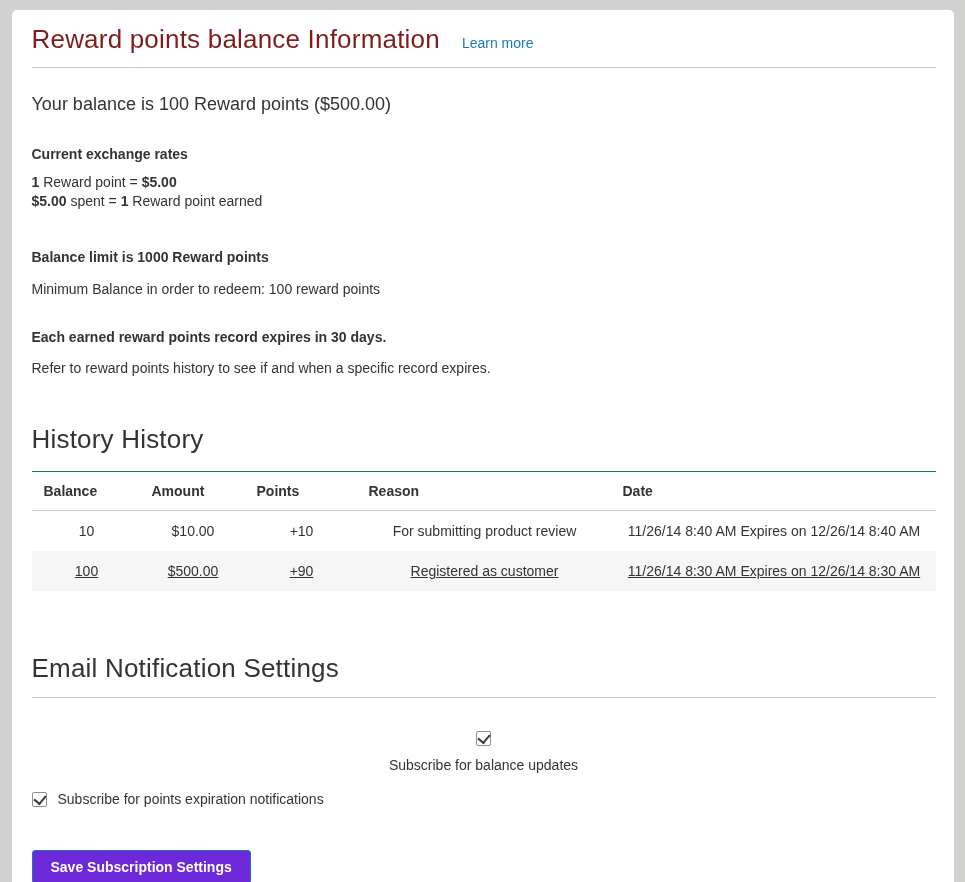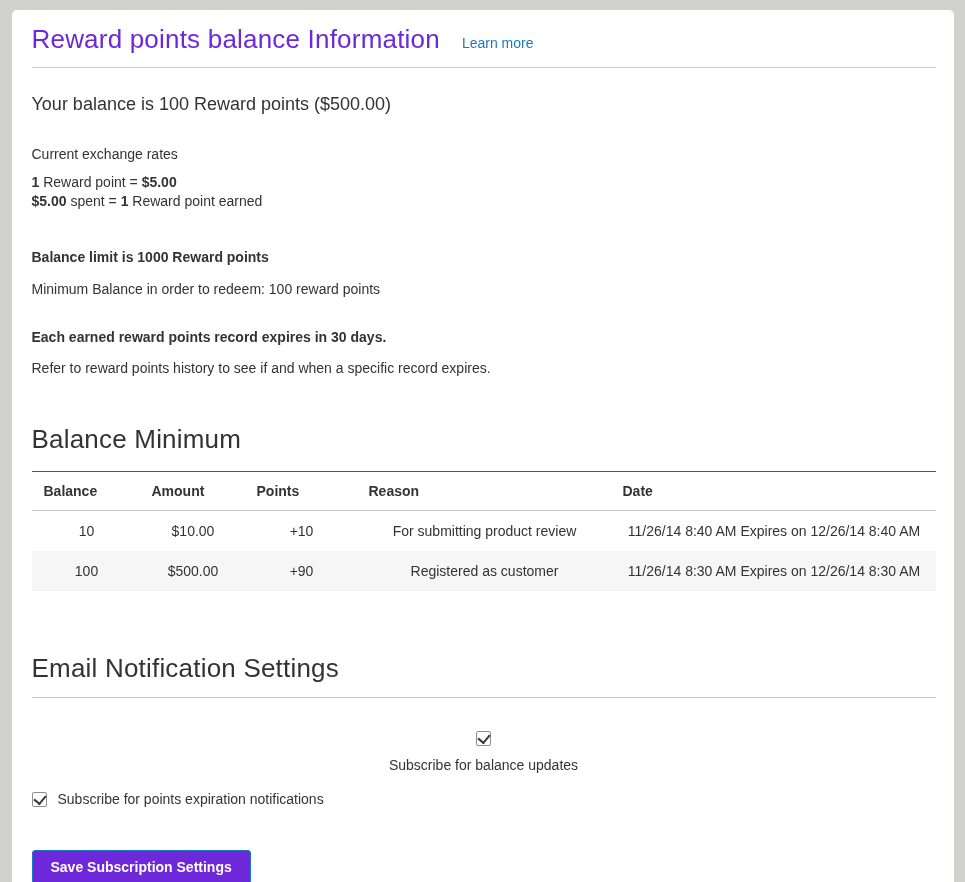--- a/index.html
+++ b/index.html
@@ -22,38 +22,38 @@
   .page-title-row {
     display: flex;
     align-items: baseline;
     gap: 22px;
     padding-bottom: 12px;
     border-bottom: 1px solid #c9c9c9;
   }
   h1.page-title {
     font-size: 26px;
     font-weight: 300;
-    color: #6d28d9;
+    color: #7f1d1d;
     letter-spacing: 0.2px;
   }
   a.learn-more {
     font-size: 14px;
     color: #1979c3;
     text-decoration: none;
     cursor: pointer;
   }
   
   .balance-summary {
     margin-top: 26px;
     font-size: 18px;
     font-weight: 400;
   }
   .rates-heading {
     margin-top: 31px;
-    font-weight: normal;
+    font-weight: bold;
     font-size: 14px;
   }
   .rates-lines {
     margin-top: 11px;
     line-height: 19px;
   }
   .limit-heading { margin-top: 38px; font-weight: bold; }
   .limit-note    { margin-top: 16px; }
   .exp-heading   { margin-top: 32px; font-weight: bold; }
   .exp-note      { margin-top: 15px; }
@@ -78,21 +78,21 @@
     padding: 11px 10px 11px 12px;
     border-top: 1px solid #0f766e;
     border-bottom: 1px solid #cccccc;
     color: #333333;
   }
   table.history tbody td {
     text-align: center;
     padding: 12px 10px 12px 12px;
     font-weight: 400;
   }
-  table.history tbody tr.stripe { background: #f6f6f6; }
+  table.history tbody tr.stripe { background: #f6f6f6; text-decoration: underline; }
   .col-balance { width: 108px; }
   .col-amount  { width: 105px; }
   .col-points  { width: 112px; }
   .col-reason  { width: 254px; }
   
   .email-title-row {
     margin-top: 62px;
     padding-bottom: 13px;
     border-bottom: 1px solid #c9c9c9;
   }
@@ -163,21 +163,21 @@
     <div><span class="bold">$5.00</span><span> spent = </span><span class="bold">1</span><span> Reward point earned</span></div>
   </div>
 
   
   <p class="limit-heading">Balance limit is 1000 Reward points</p>
   <p class="limit-note">Minimum Balance in order to redeem: 100 reward points</p>
   <p class="exp-heading">Each earned reward points record expires in 30 days.</p>
   <p class="exp-note">Refer to reward points history to see if and when a specific record expires.</p>
 
   
-  <h2 class="section-title history-title">Balance Minimum</h2>
+  <h2 class="section-title history-title">History History</h2>
 
   <table class="history">
     <thead>
       <tr>
         <th class="col-balance">Balance</th>
         <th class="col-amount">Amount</th>
         <th class="col-points">Points</th>
         <th class="col-reason">Reason</th>
         <th class="col-date">Date</th>
       </tr>

